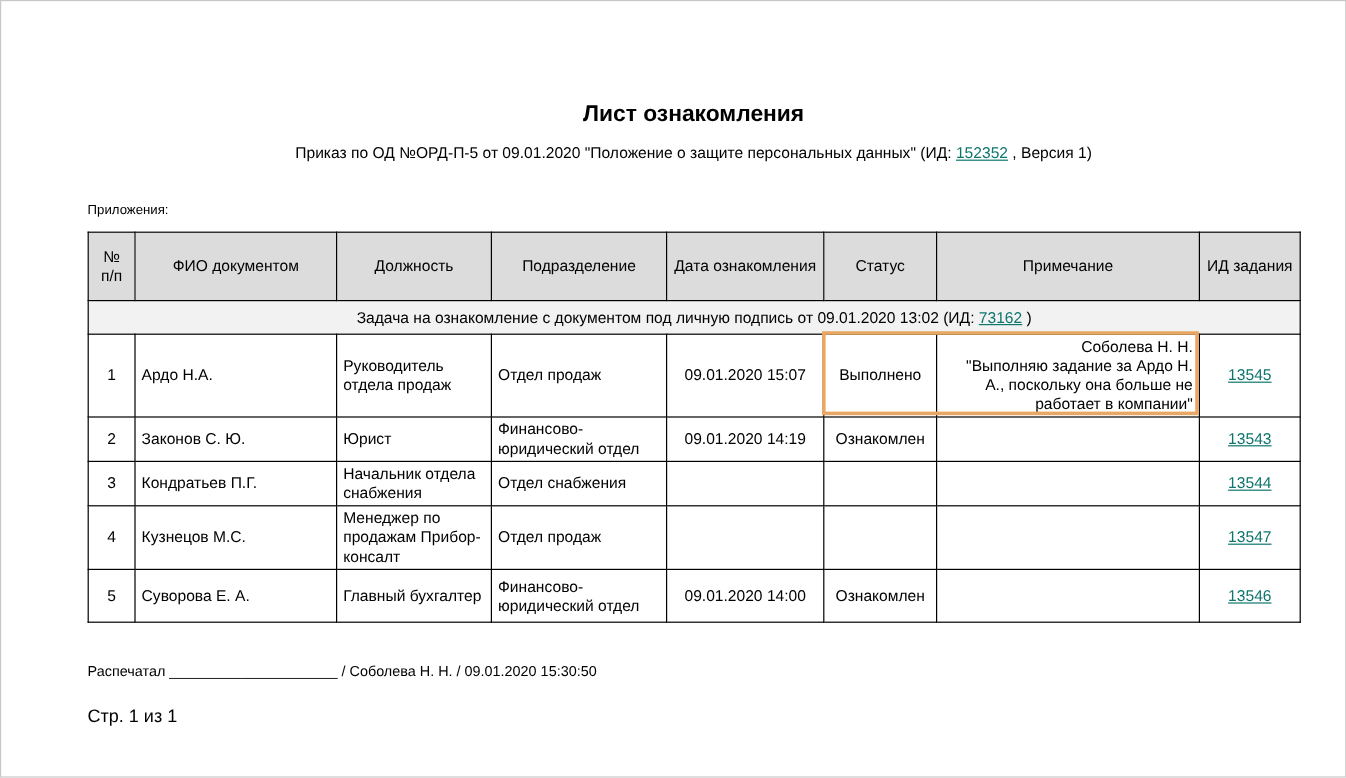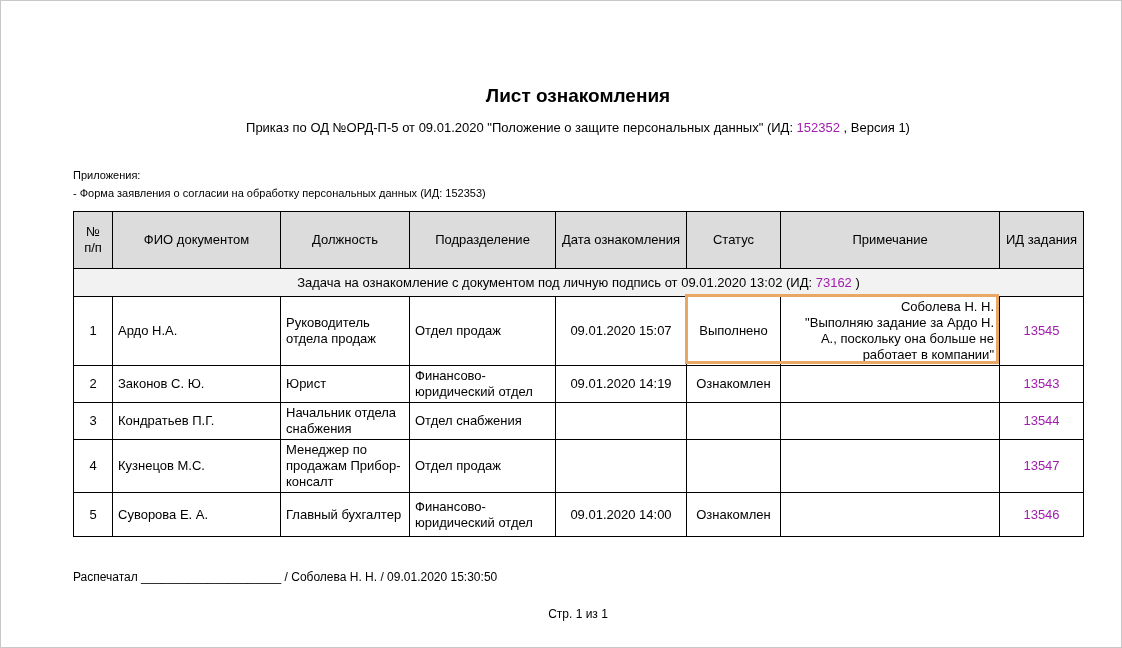--- a/index.html
+++ b/index.html
@@ -18,21 +18,22 @@
     text-align: center;
     font-size: 19px;
     font-weight: bold;
   }
   .doc-subtitle {
     margin-top: 13px;
     text-align: center;
     font-size: 13px;
   }
   a, .link {
-    color: #a21caf;
+    color: #0f766e;
+    text-decoration: underline;
     cursor: pointer;
   }
   .attachments { margin-top: 31px; font-size: 11px; line-height: 18px; }
   .table-wrap { position: relative; margin-top: 9px; }
   table {
     border-collapse: collapse;
     table-layout: fixed;
     width: 1010px;
     font-size: 13px;
   }
@@ -62,38 +63,37 @@
     position: absolute;
     left: 612px; top: 83px;
     width: 314px; height: 70px;
     border: 3px solid #E8A765;
     pointer-events: none;
     z-index: 5;
   }
   .footer-line { margin-top: 33px; font-size: 12px; }
   .page-num {
     margin-top: 23px;
-    text-align: center;
-    font-size: 12px;
+    text-align: left;
+    font-size: 15px;
   }
 </style>
 </head>
 <body>
 
 <div class="content">
 
   <div class="doc-title">Лист ознакомления</div>
 
   <div class="doc-subtitle">
     <span>Приказ по ОД №ОРД-П-5 от 09.01.2020 "Положение о защите персональных данных" (ИД: </span><a class="link">152352</a><span> , Версия 1)</span>
   </div>
 
   <div class="attachments">
     <div>Приложения:</div>
-    <div>- Форма заявления о согласии на обработку персональных данных (ИД: 152353)</div>
   </div>
 
   <div class="table-wrap">
     <table>
       <colgroup>
         <col style="width:39px">
           <col style="width:168px">
           <col style="width:129px">
           <col style="width:146px">
         <col style="width:131px">

